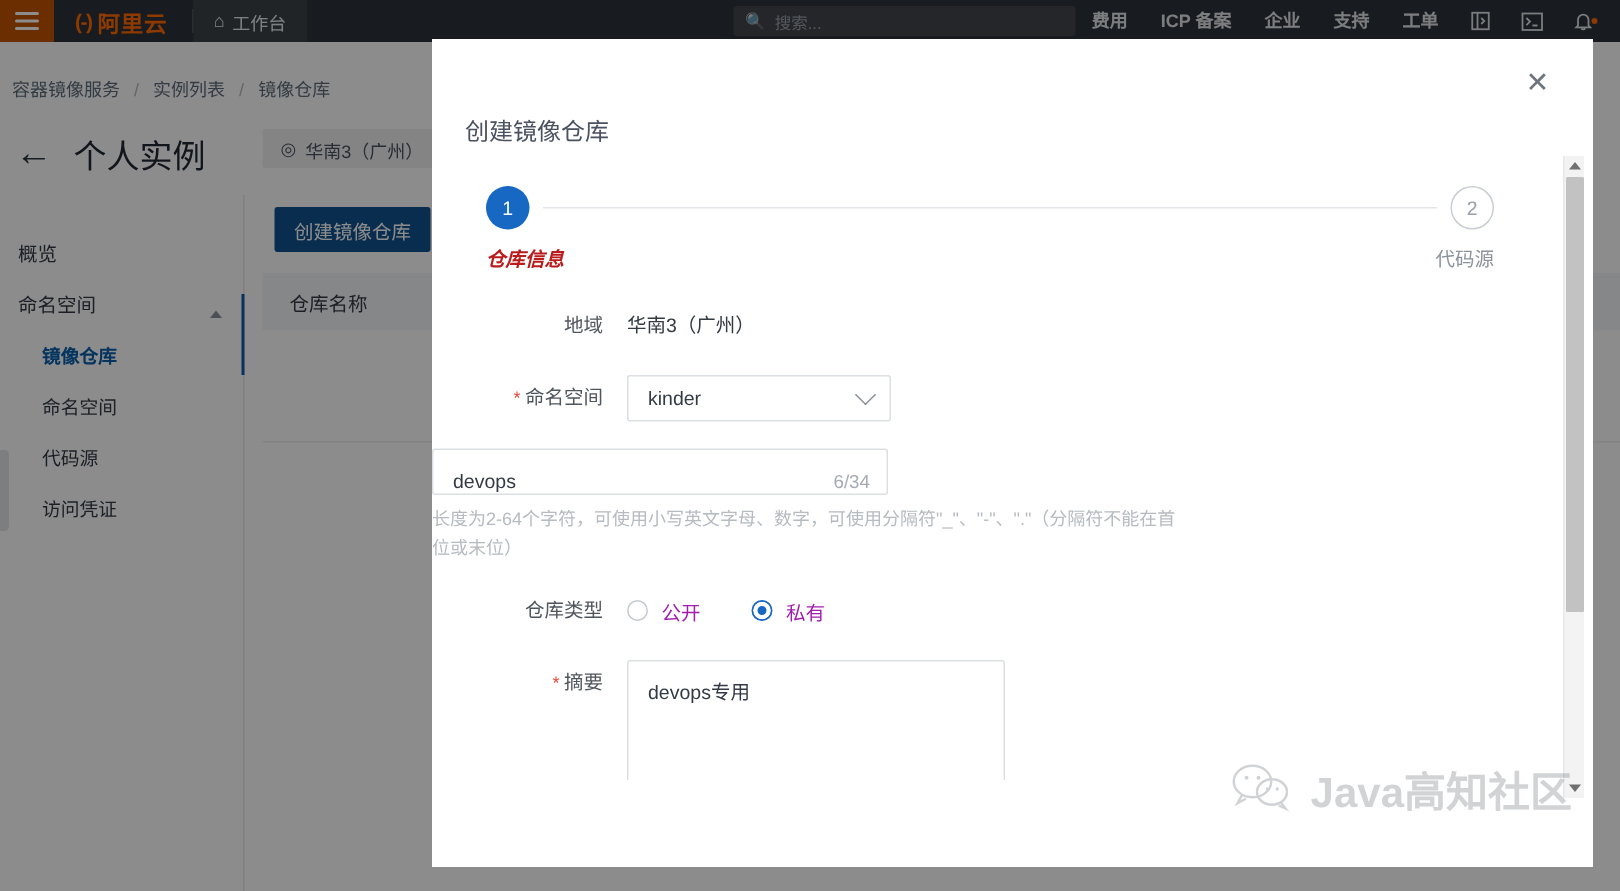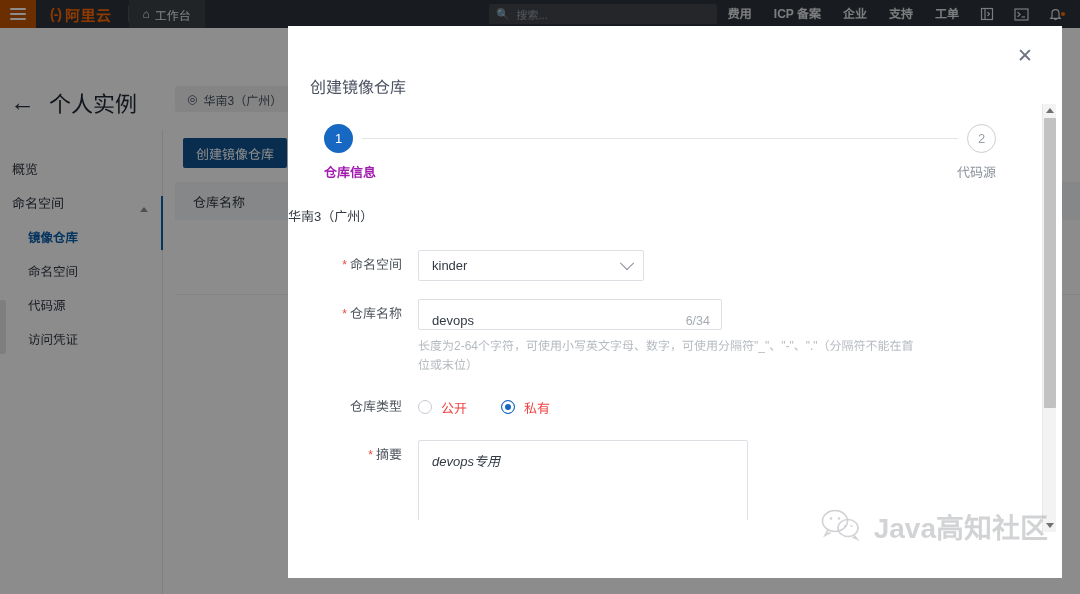--- a/index.html
+++ b/index.html
@@ -340,21 +340,21 @@
     top: 14px; left: 38px; right: 38px;
     height: 1px;
     background: #e3e5e8;
   }
   .step-label {
     position: absolute;
     top: 38px;
     font-size: 13px;
     white-space: nowrap;
   }
-  .step-label.done { left: 0; color: #a21caf; font-weight: bold; }
+  .step-label.done { left: 0; color: #b91c1c; font-weight: bold; font-style: italic; }
   .step-label.todo { right: 0; color: #8c939b; }
 
   
   .form {
     position: absolute;
     top: 98px; left: 0;
     width: 758px;
   }
   .frow {
     display: flex;
@@ -377,21 +377,21 @@
     margin-right: 3px;
     font-size: 12px;
   }
   .fctl { flex: 1 1 auto; min-width: 0; }
   .static-val {
     line-height: 30px;
     font-size: 13px;
     color: #343a42;
   }
   .select-box {
-    width: 226px;
+    width: 176px;
     height: 31px;
     border: 1px solid #dcdfe3;
     border-radius: 2px;
     display: flex;
     align-items: center;
     justify-content: space-between;
     padding: 0 11px 0 13px;
     box-sizing: border-box;
     font-size: 13px;
     color: #333a45;
@@ -429,47 +429,46 @@
     display: flex;
     align-items: center;
     gap: 34px;
     height: 30px;
   }
   .radio {
     display: flex;
     align-items: center;
     gap: 9px;
     font-size: 13px;
-    color: #ef4444;
+    color: #a21caf;
   }
   .radio .dot {
     width: 14px; height: 14px;
     border-radius: 50%;
     border: 1px solid #c6cbd1;
     background: #fff;
     box-sizing: border-box;
     flex: none;
   }
   .radio.checked .dot {
     border-color: #1668c3;
     background: #1668c3;
     box-shadow: inset 0 0 0 3px #ffffff;
   }
   .textarea-box {
-    width: 330px;
+    width: 252px;
     height: 100px;
     border: 1px solid #dcdfe3;
     border-radius: 2px;
     box-sizing: border-box;
     padding: 10px 12px 6px 13px;
     position: relative;
     background: #fff;
     font-size: 13px;
     color: #333a45;
-    font-style: italic;
   }
 
   
   .modal-scroll {
     position: absolute;
     top: 78px; right: 6px;
     width: 14px;
     height: 428px;
     background: #f3f3f3;
     border-left: 1px solid #e8e8e8;
@@ -586,20 +585,27 @@
       <span class="nav-icon">
         <svg width="13" height="14" viewBox="0 0 13 14" fill="none" stroke="#dfe2e5" stroke-width="1.2">
           <path d="M3 10 V6.2 a3.5 3.5 0 0 1 7 0 V10 l1.2 1.3 H1.8 Z"></path>
           <path d="M5.2 11.8 a1.5 1.5 0 0 0 2.6 0"></path>
         </svg>
         <i class="notif-dot"></i>
       </span>
     </div>
   </div>
 
+  <div class="breadcrumb">
+    <span>容器镜像服务</span>
+    <span class="sep">/</span>
+    <span>实例列表</span>
+    <span class="sep">/</span>
+    <span>镜像仓库</span>
+  </div>
 
   <div class="page-title-row">
     <span class="back-arrow">←</span>
     <span class="page-title">个人实例</span>
   </div>
 
   <div class="sidebar">
     <div class="side-item">
       <span>概览</span>
     </div>
@@ -648,41 +654,39 @@
         <div class="step-line"></div>
         <div class="step-circle done">1</div>
         <div class="step-label done">仓库信息</div>
         <div class="step-circle todo">2</div>
         <div class="step-label todo">代码源</div>
       </div>
 
       <div class="form">
 
         <div class="frow">
+          <div class="flabel">地域</div>
           <div class="fctl">
             <div class="static-val">华南3（广州）</div>
           </div>
         </div>
 
         <div class="frow">
           <div class="flabel">
             <span class="req-star">*</span><span>命名空间</span>
           </div>
           <div class="fctl">
             <div class="select-box">
               <span>kinder</span>
               <span class="chev"></span>
             </div>
           </div>
         </div>
 
         <div class="frow">
-          <div class="flabel">
-            <span class="req-star">*</span><span>仓库名称</span>
-          </div>
           <div class="fctl">
             <div class="text-box">
               <span>devops</span>
               <span class="counter">6/34</span>
             </div>
             <div class="help">长度为2-64个字符，可使用小写英文字母、数字，可使用分隔符"_"、"-"、"."（分隔符不能在首位或末位）</div>
           </div>
         </div>
 
         <div class="frow">

